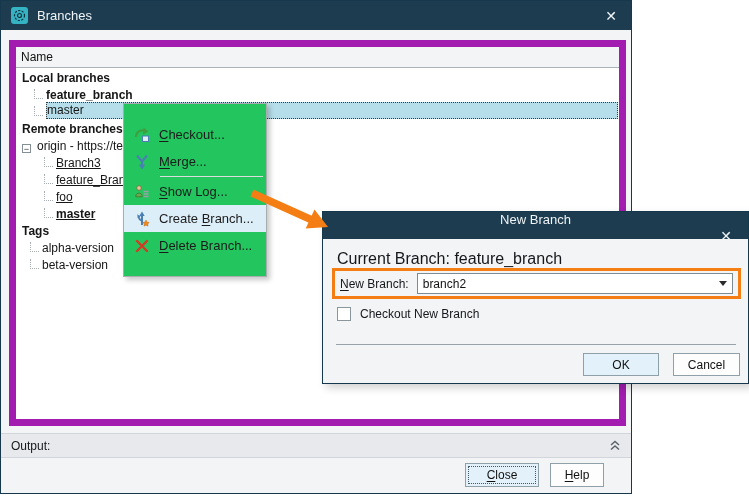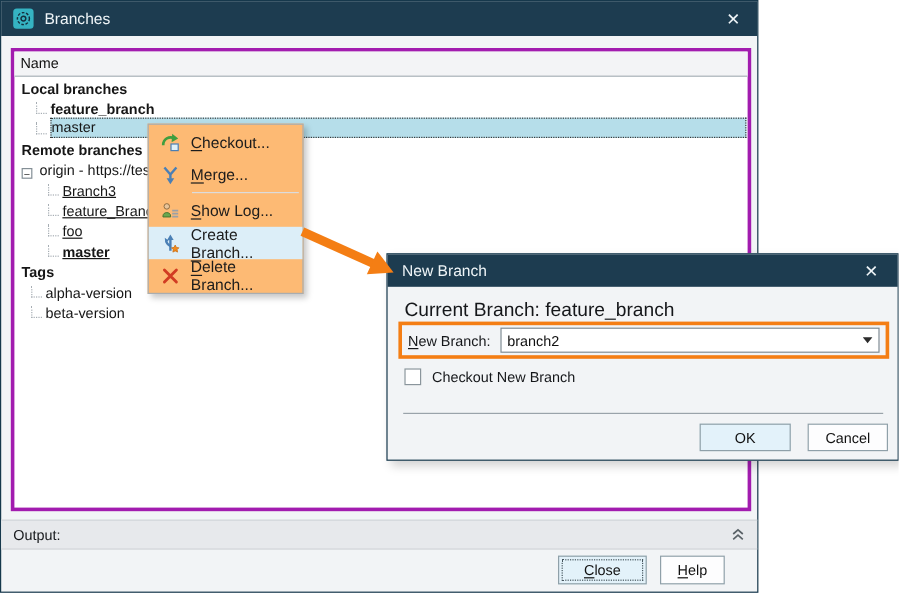--- a/index.html
+++ b/index.html
@@ -8,21 +8,21 @@
   .abs{position:absolute;}
 
   
   .main-window{left:0;top:0;width:632px;height:494px;border:1px solid #16384c;background:#f2f4f6;box-sizing:border-box;}
   .titlebar{display:flex;align-items:center;background:#1d3c50;color:#eef4f7;font-size:13px;}
   .main-titlebar{position:absolute;left:0;top:0;right:0;height:29px;padding:0 10px;gap:9px;}
   .app-icon{width:17px;height:17px;border-radius:3px;background:#35b3c2;display:flex;align-items:center;justify-content:center;flex:none;}
   .close-x{margin-left:auto;font-size:14px;line-height:14px;color:#eef4f7;padding:2px 4px;}
 
   
-  .tree{position:absolute;left:8px;top:39px;width:617px;height:386px;background:#fff;border:3px solid #a21caf;box-sizing:border-box;}
+  .tree{position:absolute;left:8px;top:39px;width:617px;height:386px;background:#fff;border:7px solid #a21caf;box-sizing:border-box;}
   .tree-header{height:20px;background:#f3f4f6;border-bottom:1px solid #aab2b8;display:flex;align-items:center;padding-left:5px;font-size:12px;color:#111;}
   .trow{height:17px;display:flex;align-items:flex-end;font-size:12px;color:#161616;white-space:nowrap;}
   .bold{font-weight:bold;}
   .d0{padding-left:6px;}
   .d1{padding-left:18px;}
   .d1t{padding-left:14px;}
   .dor{padding-left:6px;}
   .d2{padding-left:28px;text-decoration:underline;}
   .conn::before{content:"";display:inline-block;width:8px;height:9px;border-left:1px dotted #a6adb3;border-bottom:1px dotted #a6adb3;margin-right:3px;transform:translateY(-3px);}
   .expander{width:9px;height:9px;border:1px solid #848f96;background:#fff;box-sizing:border-box;display:inline-flex;align-items:center;justify-content:center;font-size:9px;line-height:6px;color:#333;margin-right:6px;flex:none;}
@@ -31,29 +31,29 @@
   
   .output-bar{position:absolute;left:0;right:0;top:432px;height:25px;background:#e7e9ec;border-top:1px solid #d2d6da;border-bottom:1px solid #d2d6da;display:flex;align-items:center;padding:0 10px;font-size:12px;color:#15171a;box-sizing:border-box;}
   .chev{margin-left:auto;display:flex;}
   .btn{position:absolute;font-size:12px;display:flex;align-items:center;justify-content:center;border:1px solid #8fa0a9;background:#fdfdfe;color:#111;box-sizing:border-box;}
   .btn.focused{background:#e3f2fa;outline:1px dotted #46565e;outline-offset:-4px;}
   .close-btn{left:464px;top:462px;width:74px;height:24px;}
   .help-btn{left:549px;top:462px;width:54px;height:24px;}
   .mn{text-decoration:underline;text-underline-offset:2px;}
 
   
-  .context-menu{left:123px;top:103px;width:130px;background:#fdba74;border:1px solid #a9adb0;box-shadow:3px 3px 5px rgba(0,0,0,.22);z-index:5;padding:1px 0;box-sizing:border-box;}
+  .context-menu{left:123px;top:103px;width:144px;background:#22c55e;border:1px solid #a9adb0;box-shadow:3px 3px 5px rgba(0,0,0,.22);z-index:5;padding:17px 0;box-sizing:border-box;}
   .menu-item{height:27px;display:flex;align-items:center;font-size:13px;color:#1c1c1c;}
   .menu-item.hl{background:#dceef8;}
   .mi-icon{width:35px;display:flex;justify-content:center;flex:none;}
   .menu-sep{border-top:1px solid #dcdcdc;margin:1px 3px 1px 36px;}
 
   
   .nb-dialog{left:322px;top:211px;width:427px;height:173px;background:#f2f4f6;border:1px solid #16384c;z-index:10;box-shadow:4px 4px 8px rgba(0,0,0,.18);box-sizing:border-box;}
-  .nb-titlebar{height:27px;padding:0 12px;}
+  .nb-titlebar{height:27px;padding:0 12px;flex-direction:column;}
   .nb-current{position:absolute;left:14px;top:38px;font-size:16px;color:#15171a;}
   .nb-orange-box{position:absolute;left:9px;top:56px;width:409px;height:31px;border:3px solid #f47e14;box-sizing:border-box;display:flex;align-items:center;padding:0 5px;gap:8px;background:#f2f4f6;}
   .field-label{font-size:12px;color:#15171a;white-space:nowrap;}
   .combo{flex:1;height:21px;background:#fff;border:1px solid #7f8b93;display:flex;align-items:center;box-sizing:border-box;}
   .combo input{flex:1;border:0;outline:0;background:transparent;font:12px "Liberation Sans","DejaVu Sans",sans-serif;padding:0 0 0 5px;color:#111;min-width:0;}
   .combo-arrow{width:18px;align-self:stretch;display:flex;align-items:center;justify-content:center;}
   .tri-down{width:0;height:0;border-left:4px solid transparent;border-right:4px solid transparent;border-top:5px solid #2b2b2b;}
   .nb-check{position:absolute;left:14px;top:95px;display:flex;align-items:center;gap:9px;font-size:12px;color:#15171a;}
   .checkbox{width:14px;height:14px;background:#fff;border:1px solid #8a959c;box-sizing:border-box;}
   .nb-sep{position:absolute;left:13px;right:12px;top:132px;border-top:1px solid #9aa3aa;}

